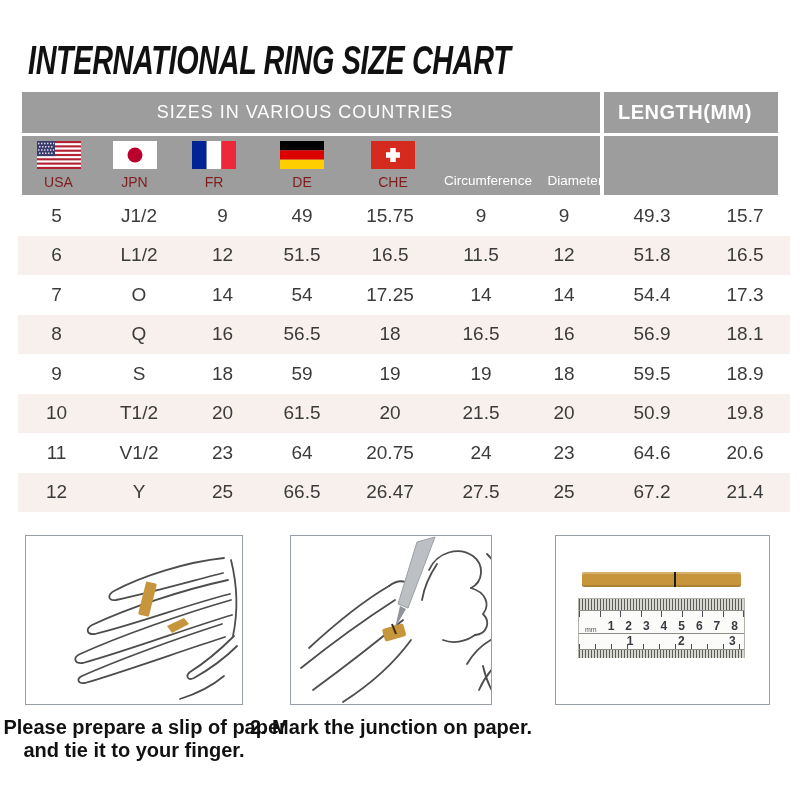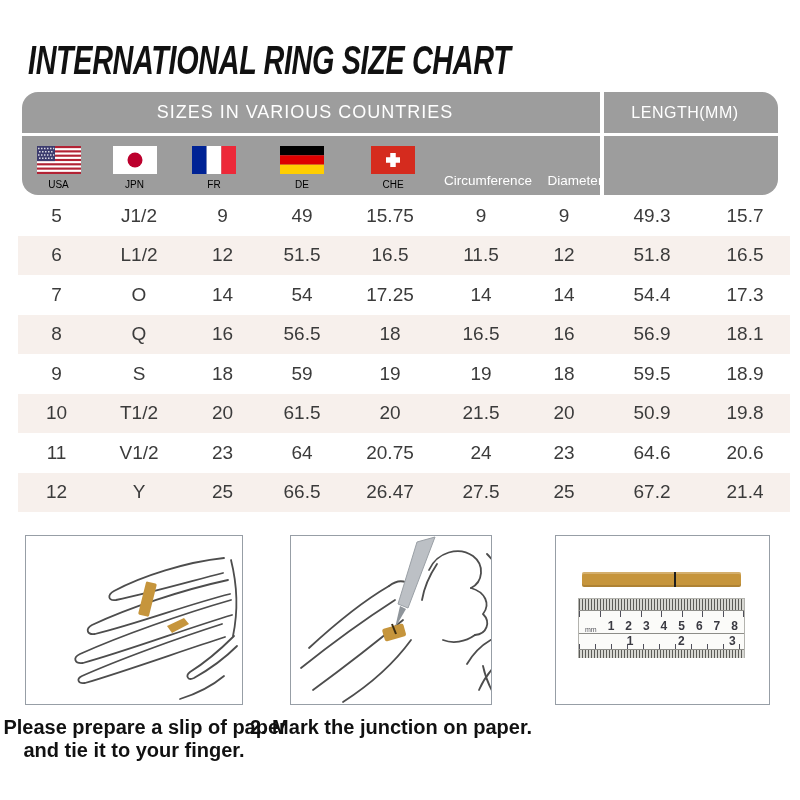--- a/index.html
+++ b/index.html
@@ -25,50 +25,49 @@
     transform-origin: left center;
     margin: 0;
   }
 
   
   .grid-header {
     position: absolute;
     left: 22px; top: 92px;
     width: 756px; height: 103px;
     background: #9d9d9d;
-    border-radius: 16px;
   }
   .group-row { height: 41px; display: flex; align-items: center; }
   .group-sizes {
     width: 578px; text-align: center;
     color: #fff; font-size: 18px; letter-spacing: 1px;
   }
   .group-length {
     width: 190px; margin-left: 4px; text-align: center;
-    color: #fff; font-size: 16px; letter-spacing: 0.5px;
+    color: #fff; font-size: 20px; letter-spacing: 0.5px; font-weight: bold;
   }
   .hdiv {
     position: absolute; left: 0; right: 0; top: 41px; height: 3px;
     background: #ffffff;
   }
   .vdiv {
     position: absolute; left: 578px; top: 0; bottom: 0; width: 4px;
     background: #ffffff;
   }
   .countries-row {
     position: absolute; left: 0; right: 0; top: 44px; bottom: 0;
     display: flex;
   }
   .country-col {
     display: flex; flex-direction: column;
     align-items: center; justify-content: flex-end;
     padding-bottom: 5px; gap: 5px;
   }
   .country-col svg { display: block; }
-  .country-code { color: #000000; font-size: 10px; }
+  .country-code { color: #7f1d1d; font-size: 14px; }
   .length-cols { margin-left: 4px; display: flex; align-items: flex-end; padding-bottom: 7px; }
   .length-col { text-align: center; color: #fff; font-size: 13.5px; }
 
   
   table.sizes {
     position: absolute; left: 18px; top: 196px;
     width: 772px;
     border-collapse: collapse; table-layout: fixed;
   }
   table.sizes td {

